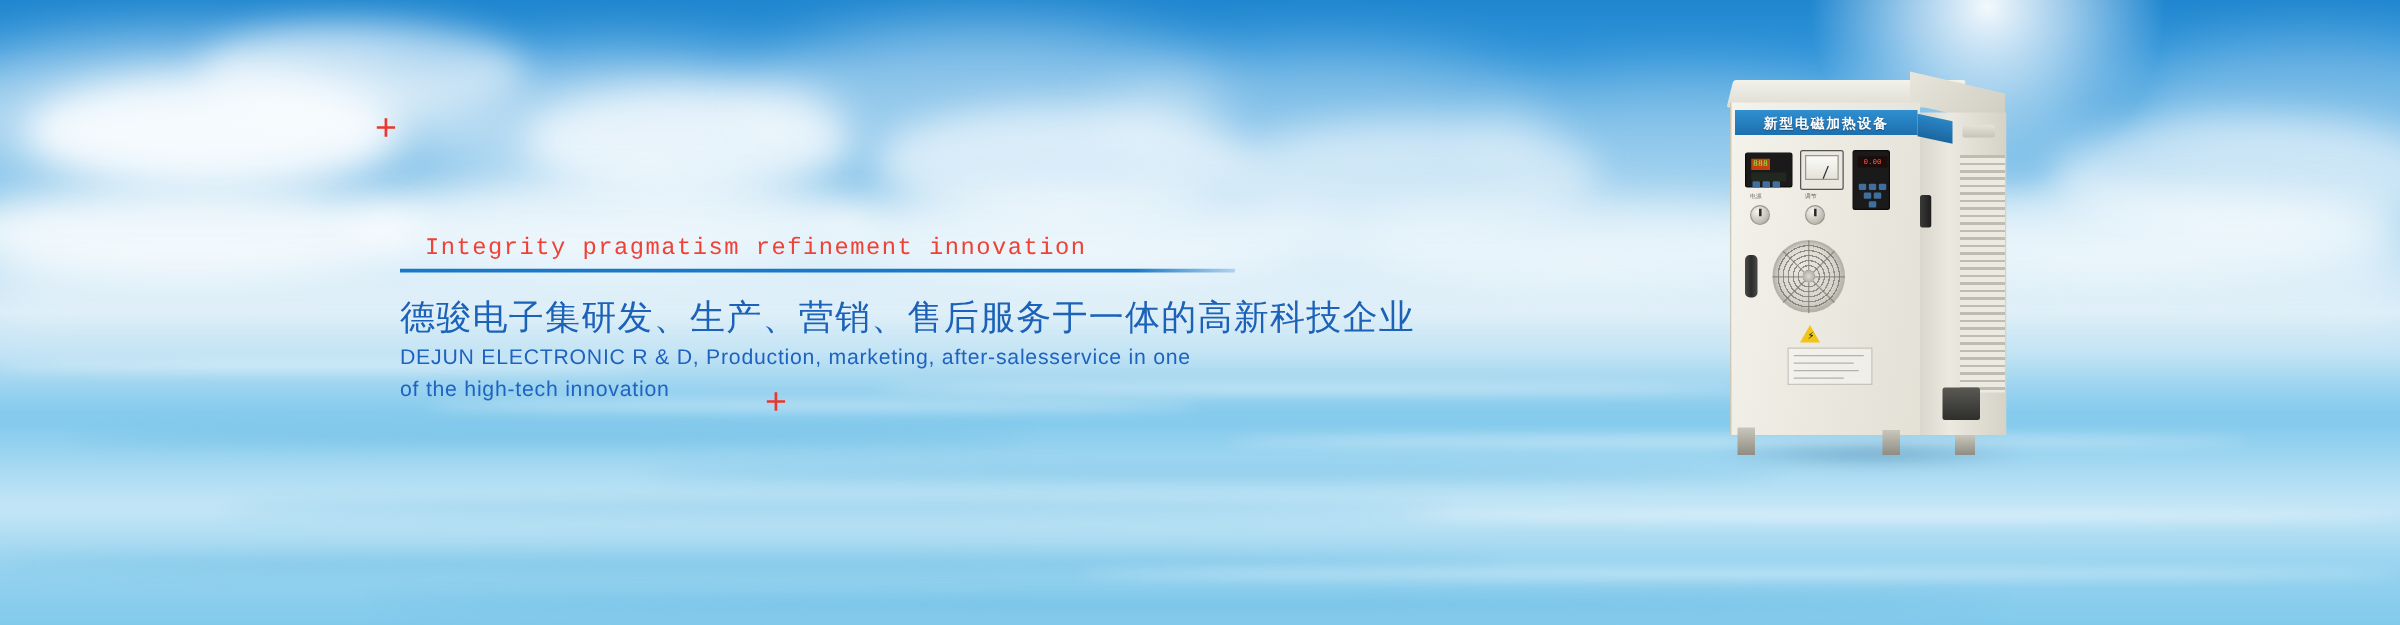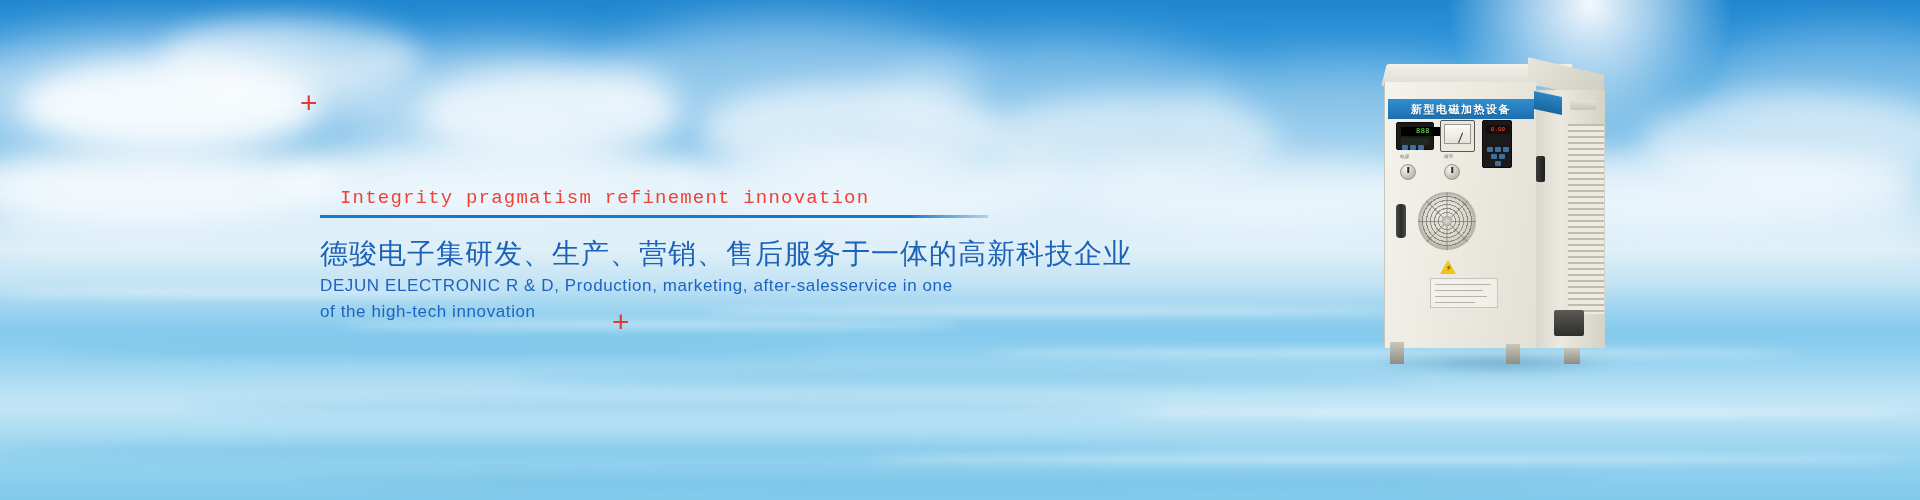--- a/index.html
+++ b/index.html
@@ -85,32 +85,32 @@
             background:linear-gradient(100deg,#f4f3ec 0%,#eceae1 45%,#e3e1d6 100%);
             border-left:1px solid #c9c6ba; }
   .m-side { position:absolute; left:157px; top:26px; width:70px; height:258px;
             background:linear-gradient(to right,#d9d7cc,#ebe9e0 35%,#d5d2c6 100%); }
 
   .m-label { position:absolute; left:10px; top:24px; width:146px; height:20px;
              background:linear-gradient(to bottom,#2f8fd0,#1d6fae);
              display:flex; align-items:center; justify-content:center;
              color:#fff; font-family:"DejaVu Sans", sans-serif; font-size:11px;
              letter-spacing:1.5px; font-weight:700;
-             text-shadow:0 1px 1px rgba(0,0,0,.35);margin-top:11px; }
+             text-shadow:0 1px 1px rgba(0,0,0,.35); }
   .m-label-side { position:absolute; left:156px; top:27px; width:28px; height:18px;
              background:linear-gradient(to bottom,#2a86c6,#1a669f); transform:skewY(12deg);
              transform-origin:left top; }
 
   .panel { position:absolute; background:#1a1a1a; border:1px solid #0c0c0c; border-radius:2px; }
   #p-digital { left:18px; top:58px; width:38px; height:28px; }
   #p-meter   { left:62px; top:56px; width:35px; height:32px; background:#e9e7de; border:1px solid #555; }
   #p-keypad  { left:104px; top:56px; width:30px; height:48px; }
 
-  .lcd { position:absolute; left:4px; top:4px; width:44px; height:9px;
-         background:#000000; color:#7dff5a; font-family:Liberation Mono, monospace;
+  .lcd { position:absolute; left:4px; top:4px; width:15px; height:9px;
+         background:#c2410c; color:#7dff5a; font-family:Liberation Serif, serif;
          font-size:7px; line-height:9px; text-align:center; letter-spacing:.5px; }
   .lcd2 { position:absolute; left:4px; top:15px; width:28px; height:7px; background:#20281f; }
   .lcd-red { position:absolute; left:3px; top:4px; width:24px; height:9px;
          background:#1c0c0c; color:#ff5a3c; font-family:"Liberation Mono", monospace;
          font-size:6px; line-height:9px; text-align:center; }
   .keys { position:absolute; left:4px; top:26px; width:22px; height:18px; }
   .key { position:absolute; width:6px; height:5px; background:#3f6f9e; border-radius:1px; }
 
   .needle-face { position:absolute; left:3px; top:3px; width:27px; height:20px;
                  background:linear-gradient(to bottom,#fbfbf7,#e4e2d8); border:1px solid #9a988e; }

